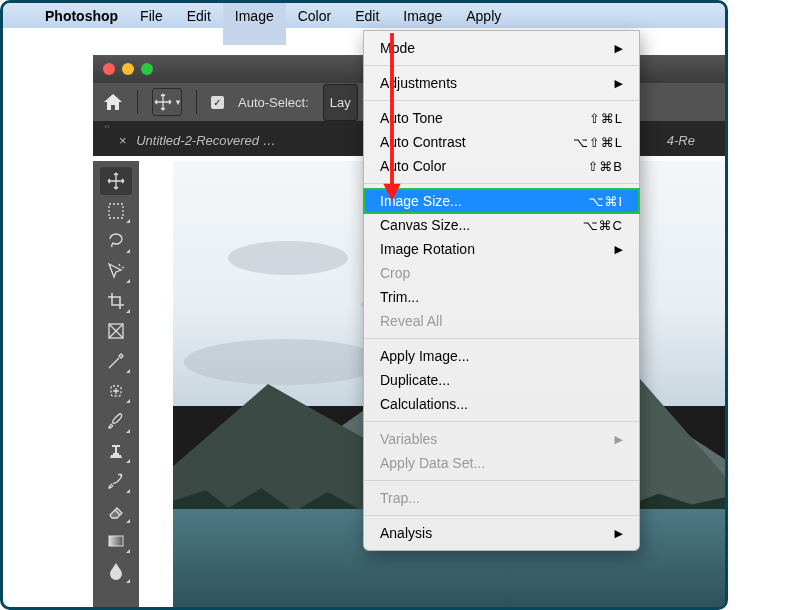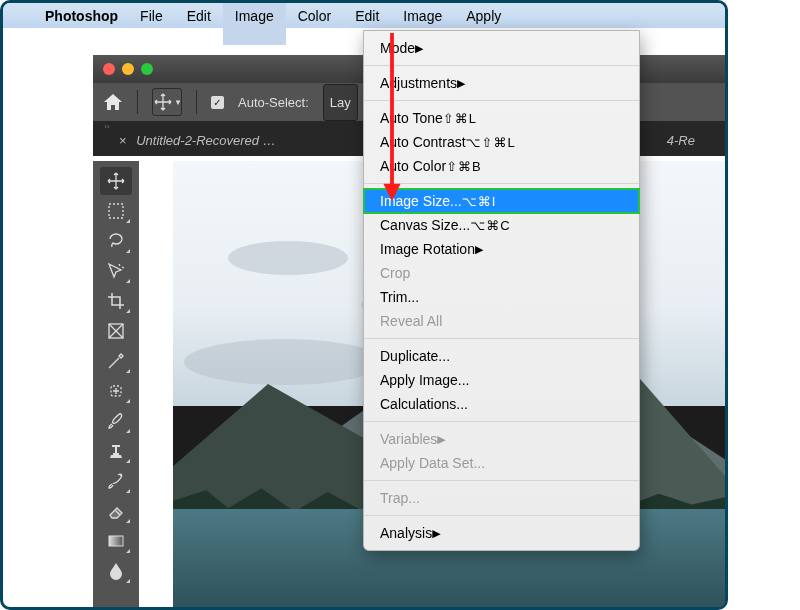--- a/index.html
+++ b/index.html
@@ -42,21 +42,21 @@
   .trees{position:absolute;left:0;right:0;top:73%;height:8%;background:#1f352c;clip-path:polygon(0 100%,0 40%,6% 10%,10% 60%,16% 5%,22% 70%,28% 15%,34% 65%,40% 20%,46% 60%,52% 25%,58% 55%,64% 20%,70% 60%,76% 12%,82% 55%,88% 20%,94% 50%,100% 30%,100% 100%);}
   
   .toolbar{position:absolute;left:90px;top:158px;width:46px;bottom:0;background:#535353;padding:6px 0;display:flex;flex-direction:column;align-items:center;gap:2px;}
   .tool{width:32px;height:28px;display:flex;align-items:center;justify-content:center;color:#d9d9d9;border-radius:3px;}
   .tool.sel{background:#3a3a3a;}
   .tool svg{display:block;}
   .tool-wrap{position:relative;}
   .tool-wrap .tri{position:absolute;right:2px;bottom:2px;width:0;height:0;border-left:4px solid transparent;border-bottom:4px solid #d0d0d0;}
   
   .dropdown{position:absolute;left:360px;top:27px;width:275px;background:linear-gradient(#f2f2f2,#ececec);border:1px solid #b7b7b7;border-radius:0 0 6px 6px;box-shadow:2px 6px 18px rgba(0,0,0,0.35);padding:5px 0;font-size:14px;color:#000;}
-  .dd-item{display:flex;align-items:center;padding:4px 16px;justify-content:flex-start;}
+  .dd-item{display:flex;align-items:center;padding:4px 16px;justify-content:space-between;}
   .dd-item .shc{font-size:13px;letter-spacing:1px;}
   .dd-item.dis{color:#9a9a9a;}
   .dd-item .sub{font-size:11px;}
   .dd-sep{height:1px;background:#d4d4d4;margin:5px 0;}
   .dd-item.hl{background:#1a8cff;color:#fff;position:relative;outline:2px solid #23c33d;outline-offset:-1px;}
   
   .arrow{position:absolute;left:380px;top:30px;width:18px;height:168px;pointer-events:none;z-index:9;}
 </style>
 </head>
 <body>
@@ -291,24 +291,24 @@
         <span>Crop</span>
       </div>
     <div class="dd-item">
         <span>Trim...</span>
       </div>
     <div class="dd-item dis">
         <span>Reveal All</span>
       </div>
     <div class="dd-sep"></div>
     <div class="dd-item">
+        <span>Apply Image...</span>
+      </div>
+    <div class="dd-item">
         <span>Duplicate...</span>
-      </div>
-    <div class="dd-item">
-        <span>Apply Image...</span>
       </div>
     <div class="dd-item">
         <span>Calculations...</span>
       </div>
     <div class="dd-sep"></div>
     <div class="dd-item dis">
         <span>Variables</span>
         <span class="sub">▶</span>
       </div>
     <div class="dd-item dis">

